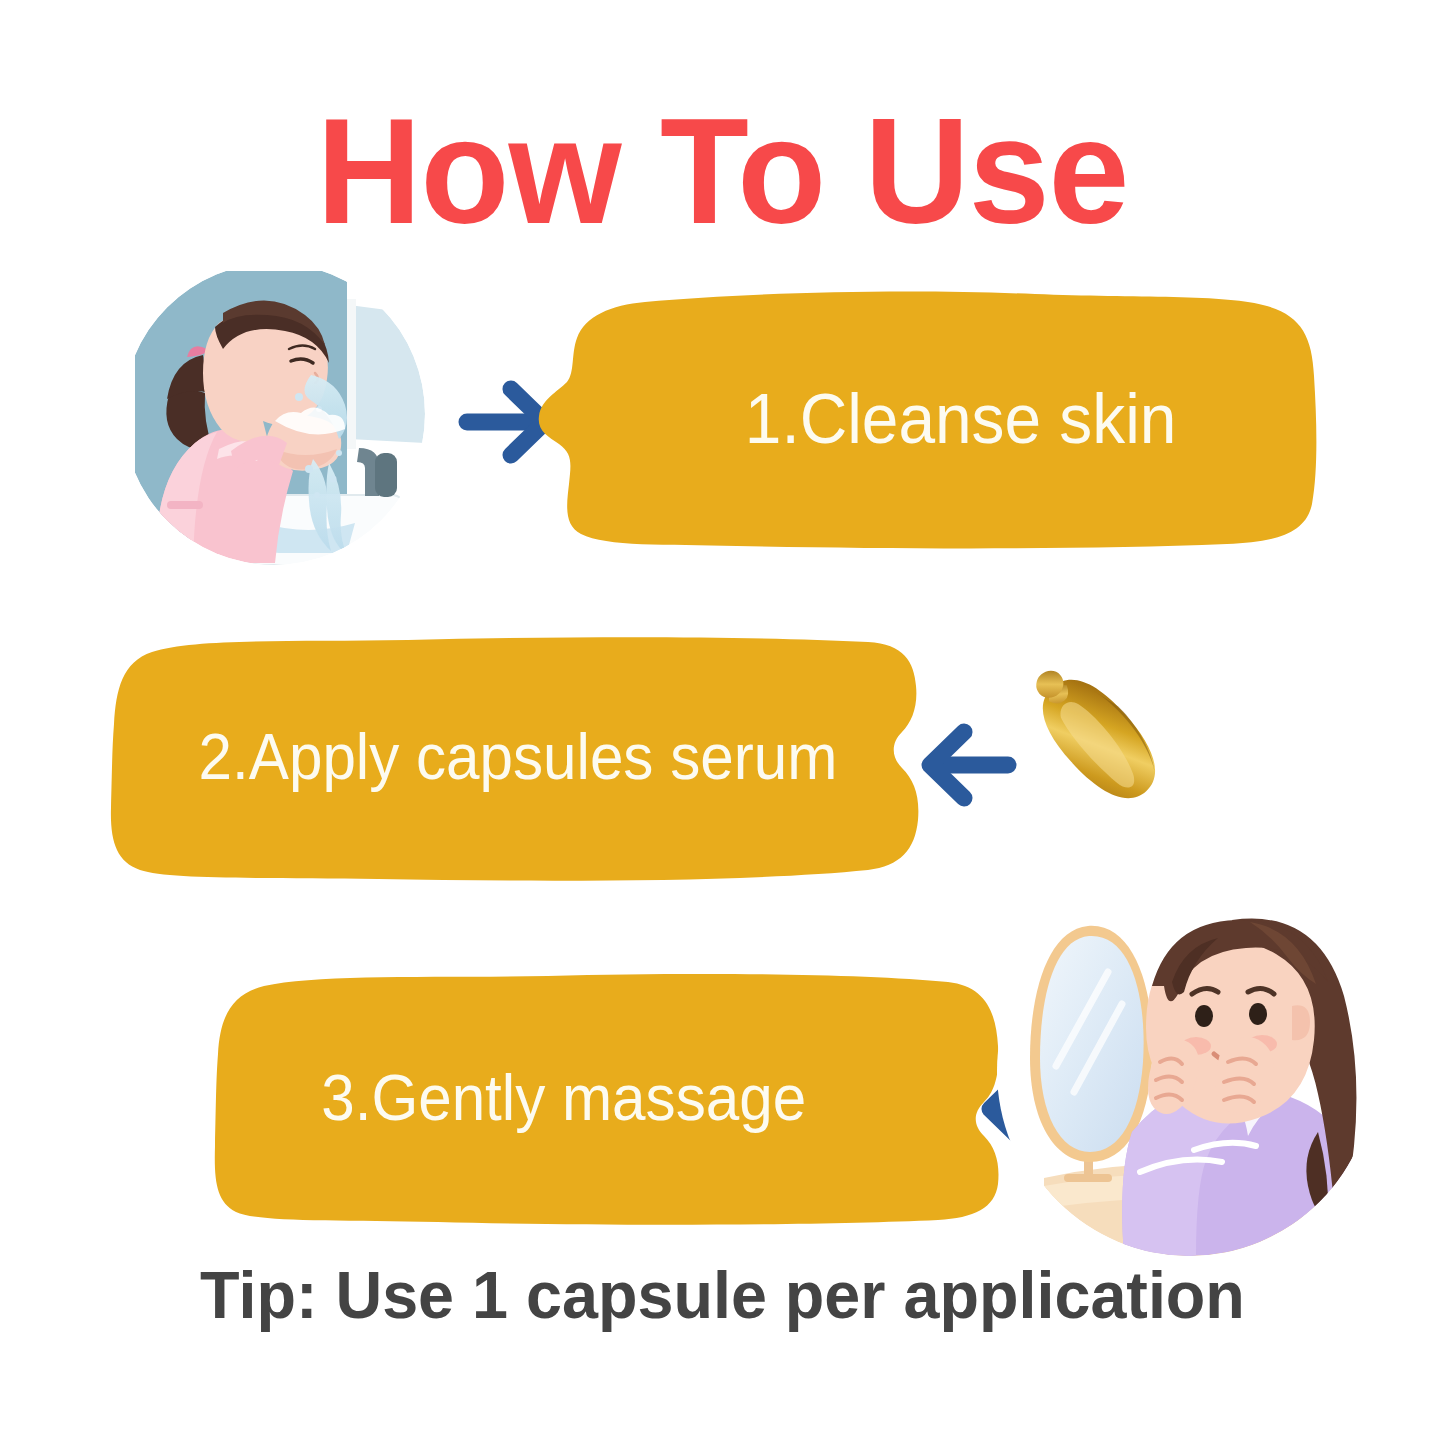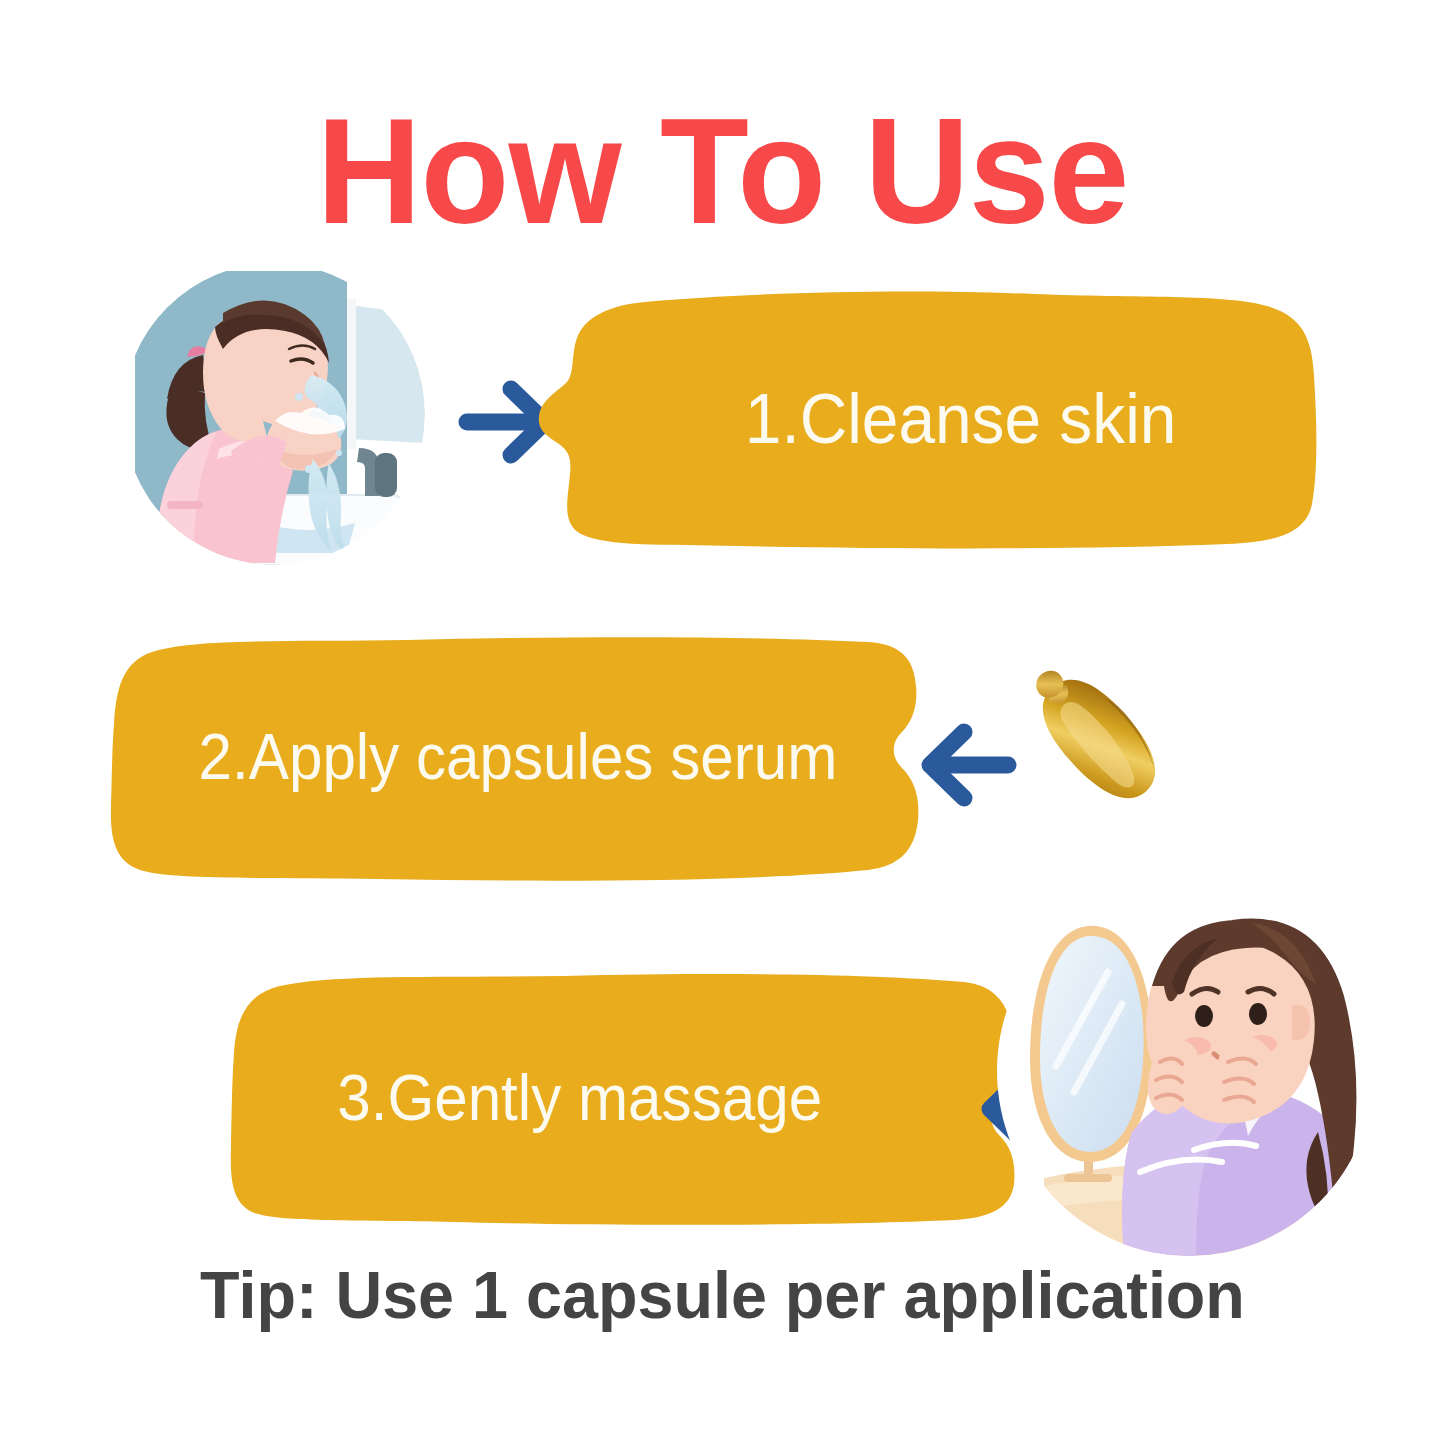--- a/index.html
+++ b/index.html
@@ -273,21 +273,21 @@
         <path d="M88 32 q12 -14 24 0 q-4 10 -12 10 q-8 0 -12 -10 z" fill="url(#goldtip)"></path>
         <ellipse cx="100" cy="20" rx="14" ry="13" fill="url(#goldtip)"></ellipse>
 
         <path d="M86 52 C92 42 104 42 108 54 C114 76 112 118 102 142 C96 156 86 152 84 138 C80 112 80 72 86 52 Z" fill="#F6DC92" opacity="0.55"></path>
 
         <path d="M128 54 C136 78 136 126 120 154 C132 136 138 104 136 82 Z" fill="#7E560C" opacity="0.5"></path>
       </g>
     </svg>
   </div>
 
-  <div class="banner" style="left:224px; top:968px; width:800px; height:260px;">
+  <div class="banner" style="left:208px; top:968px; width:800px; height:260px;">
     <svg viewBox="0 0 800 260" preserveAspectRatio="none" xmlns="http://www.w3.org/2000/svg">
       <path d="M10 86
                C12 48 24 26 56 18
                C110 6 220 10 340 8
                C500 4 650 6 740 14
                C776 18 788 42 790 78
                C792 108 786 124 776 134
                C764 146 766 158 776 168
                C788 180 792 196 790 216
                C787 240 766 250 730 252

